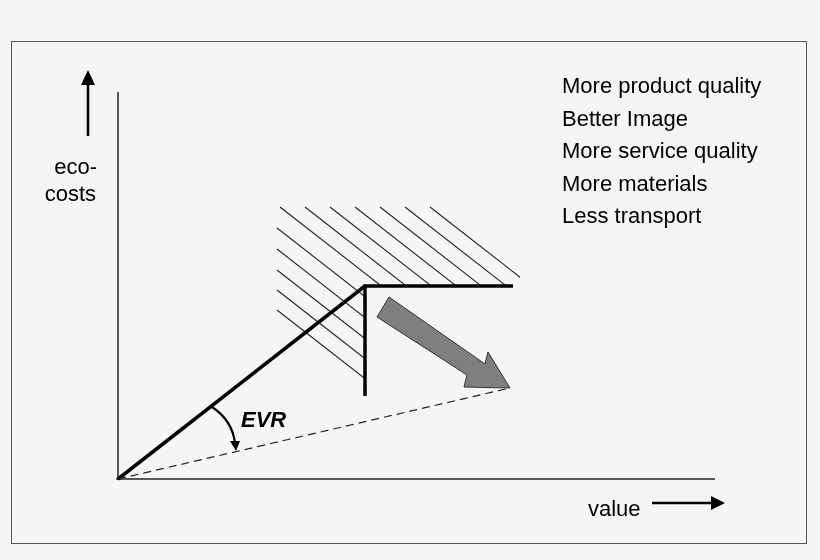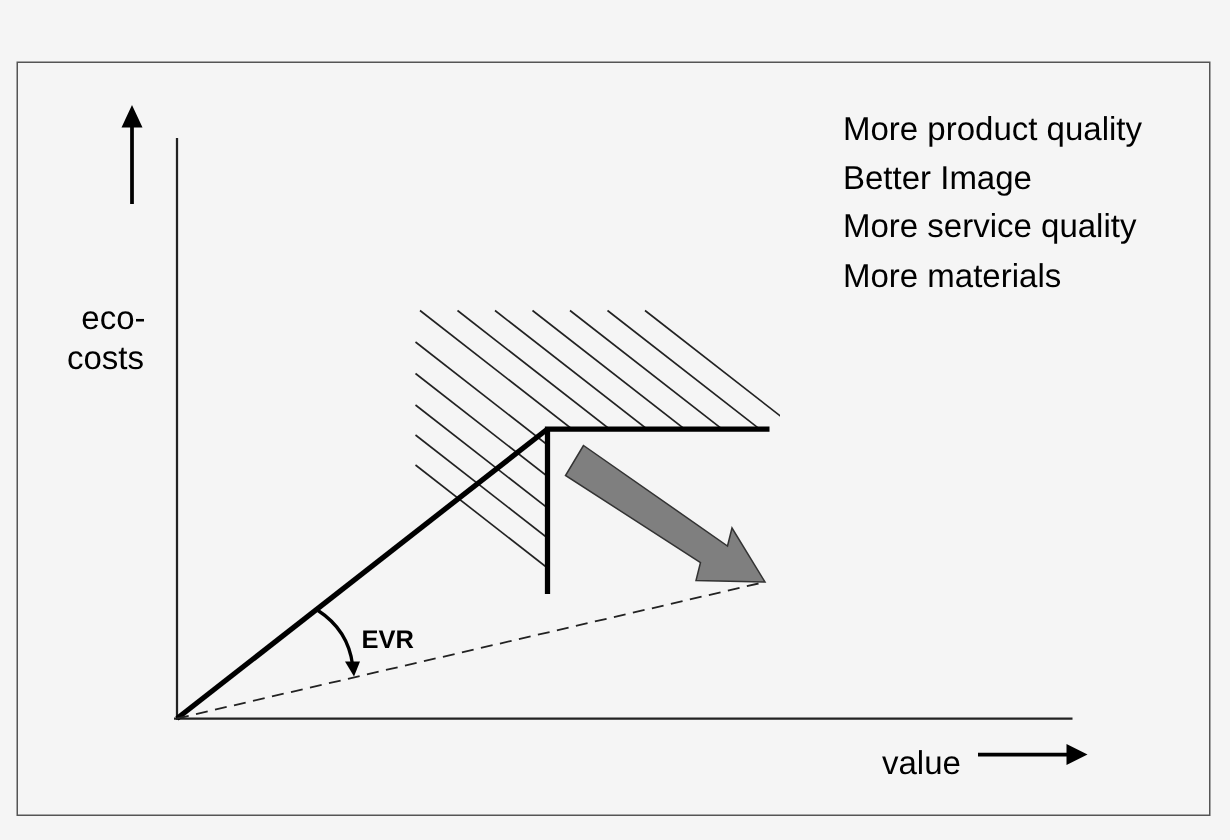--- a/index.html
+++ b/index.html
@@ -9,21 +9,21 @@
   }
   #frame {
     position:absolute; left:11px; top:41px; width:796px; height:503px;
     border:1.5px solid #555; box-sizing:border-box;
   }
   svg#diagram { position:absolute; left:0; top:0; }
   .ylabel { position:absolute; font-size:22px; line-height:27px; text-align:right; width:100px; }
   .benefits { position:absolute; left:562px; top:70px; font-size:22px; line-height:32.5px; }
   .benefits div { white-space:nowrap; }
   .xlabel { position:absolute; left:568px; top:496px; font-size:22px;margin-left:20px; }
-  .evr { position:absolute; left:241px; top:417px; font-size:17px; font-weight:bold; }
+  .evr { position:absolute; left:241px; top:407px; font-size:22px; font-weight:bold;font-style:italic; }
 </style>
 </head>
 <body>
 
 <div id="frame"></div>
 
 <svg id="diagram" width="820" height="560" viewBox="0 0 820 560">
   <defs>
     <clipPath id="hatchclip">
       <polygon points="270,200 520,200 520,286 365,286 365,396 270,396"></polygon>
@@ -67,26 +67,27 @@
   <line x1="118" y1="479" x2="510" y2="388" stroke="#222" stroke-width="1.2" stroke-dasharray="8,5"></line>
 
   <polygon points="389,297 377,317 467,375 464,387 510,388 488,352 485,364" fill="#7f7f7f" stroke="#333" stroke-width="1"></polygon>
 
   <g>
     <path d="M212,407 Q232,420 235,443" stroke="#000" stroke-width="2.2" fill="none"></path>
     <polygon points="230,441 240,441 236,451" fill="#000"></polygon>
   </g>
 </svg>
 
-<div class="ylabel" style="left:0px; top:153px;margin-top:45px;">
+<div class="ylabel" style="left:0px; top:153px;">
   <div style="padding-right:3px;">eco-</div>
   <div style="padding-right:4px;">costs</div>
 </div>
 
 <div class="benefits">
   <div>More product quality</div>
   <div>Better Image</div>
   <div>More service quality</div>
   <div>More materials</div>
+  <div>Less transport</div>
 </div>
 
 <div class="xlabel">value</div>
 <div class="evr">EVR</div>
 
 </body></html>

